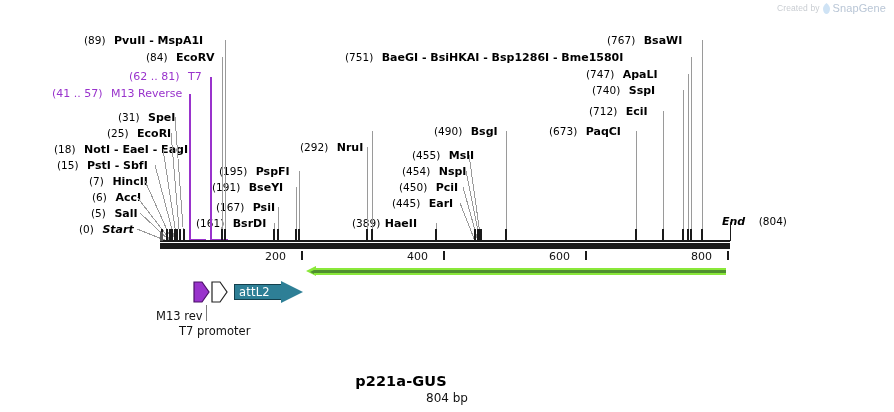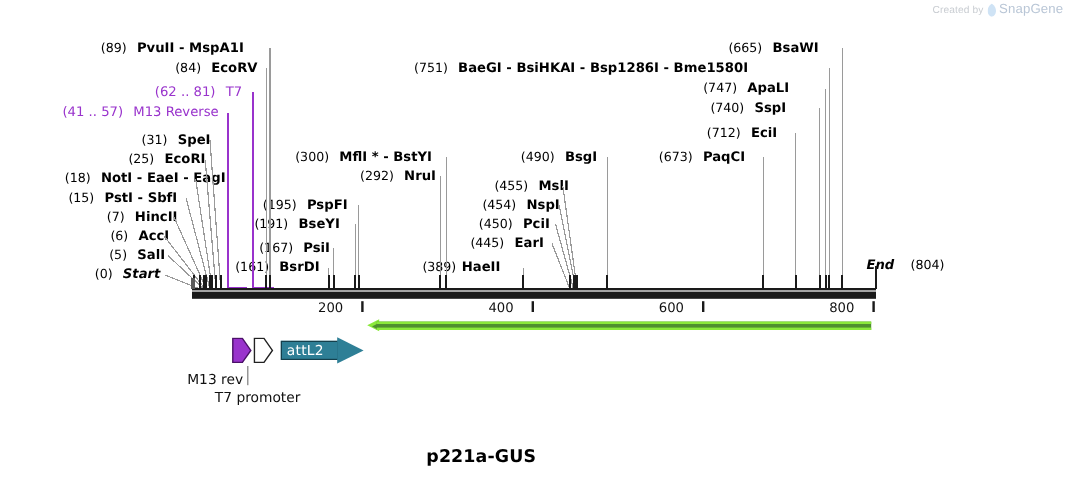--- a/index.html
+++ b/index.html
@@ -330,24 +330,20 @@
   <div class="lbl" style="left:216px; top:201px;">
     <span class="pos">(167)</span>
     <span class="nm" style="margin-left:5px">PsiI</span>
   </div>
 
   <div class="lbl" style="left:196px; top:217px;">
     <span class="pos">(161)</span>
     <span class="nm" style="margin-left:5px">BsrDI</span>
   </div>
 
-  <div class="lbl" style="left:246px; top:125px;">
-    <span class="pos">(300)</span>
-    <span class="nm" style="margin-left:5px">MflI *  -  BstYI</span>
-  </div>
 
   <div class="lbl" style="left:300px; top:141px;">
     <span class="pos">(292)</span>
     <span class="nm" style="margin-left:5px">NruI</span>
   </div>
 
   <div class="lbl" style="left:352px; top:217px;">
     <span class="pos">(389)</span>
     <span class="nm" style="margin-left:1px">HaeII</span>
   </div>
@@ -373,21 +369,21 @@
     <span class="pos">(490)</span>
     <span class="nm" style="margin-left:5px">BsgI</span>
   </div>
 
   <div class="lbl" style="left:549px; top:125px;">
     <span class="pos">(673)</span>
     <span class="nm" style="margin-left:5px">PaqCI</span>
   </div>
 
   <div class="lbl" style="left:607px; top:34px;">
-    <span class="pos">(665)</span>
+    <span class="pos">(767)</span>
     <span class="nm" style="margin-left:5px">BsaWI</span>
   </div>
 
   <div class="lbl" style="left:345px; top:51px;">
     <span class="pos">(751)</span>
     <span class="nm" style="margin-left:5px">BaeGI  -  BsiHKAI  -  Bsp1286I  -  Bme1580I</span>
   </div>
 
   <div class="lbl" style="left:586px; top:68px;">
     <span class="pos">(747)</span>
@@ -553,14 +549,15 @@
     <svg width="18" height="22" viewBox="0 0 18 22">
       <path d="M1 1 L9 1 L16 11 L9 21 L1 21 Z" fill="#ffffff" stroke="#222222" stroke-width="1.2"></path>
     </svg>
   </div>
 
   <div class="ftlabel" style="left:156px; top:309px;">M13 rev</div>
   <div class="ftstem" style="left:206px; top:305px; height:16px;"></div>
   <div class="ftlabel" style="left:179px; top:324px;">T7 promoter</div>
 
   <div class="title" style="top:373px;">p221a-GUS</div>
+  <div class="subtitle" style="top:391px;">804 bp</div>
 
 </div>
 
 </body></html>

